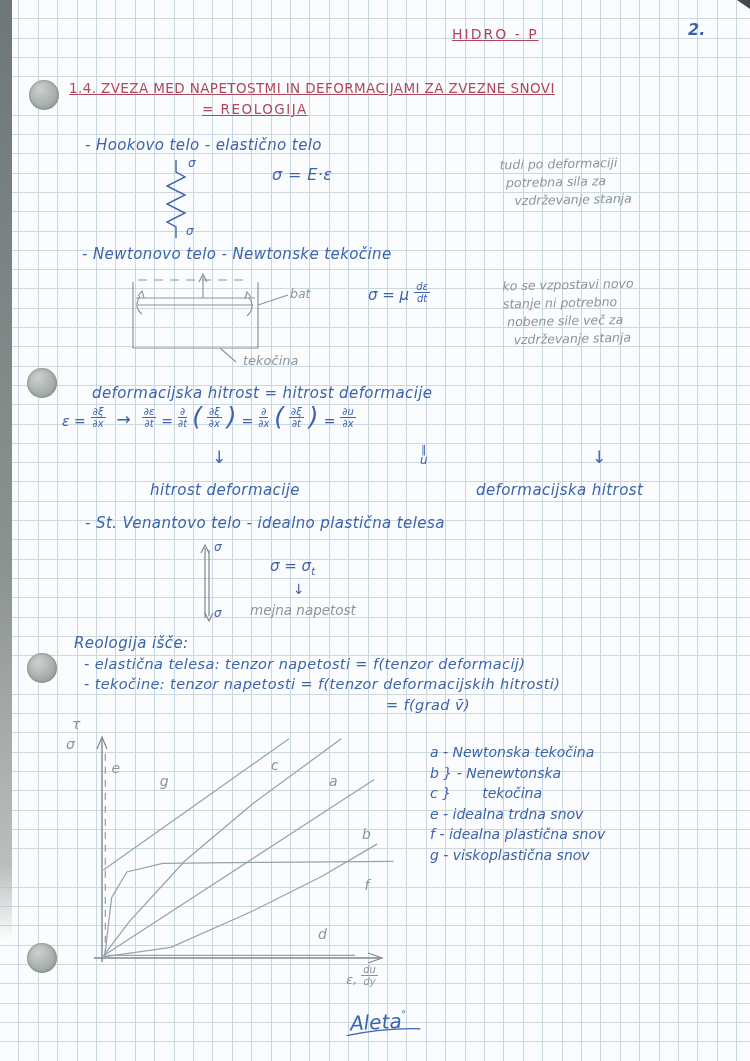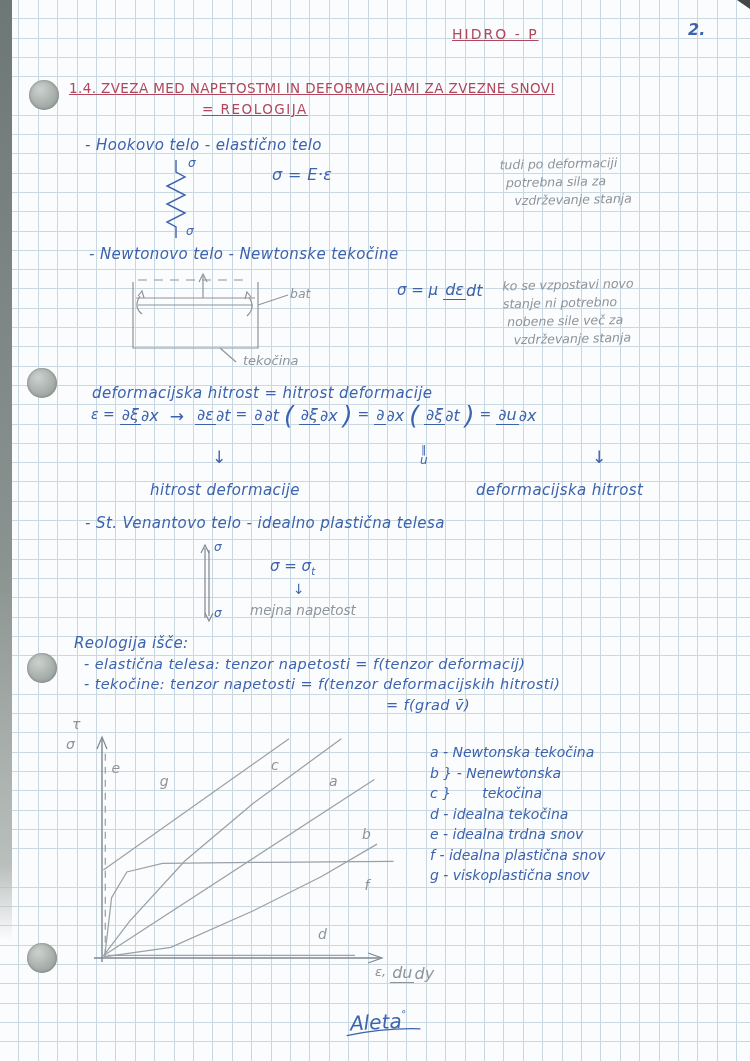--- a/index.html
+++ b/index.html
@@ -16,24 +16,24 @@
     border-top:9px solid #23272a;border-left:13px solid transparent;opacity:.85;}
   .hole{position:absolute;width:30px;height:30px;border-radius:50%;
     background:radial-gradient(circle at 38% 32%, #ccd1ce, #a2aaa6 65%, #8e9793);
     box-shadow:inset 0 0 3px rgba(60,70,66,.55);}
   .abs{position:absolute;white-space:nowrap;}
   .ink{color:#3c63ae;font-style:italic;}
   .red{color:#b1475c;text-decoration:underline;}
   .pencil{color:#8d949b;font-style:italic;}
   .hand{letter-spacing:.4px;}
   .note{font-size:12.5px;line-height:18px;transform:rotate(-1.2deg);}
-  .fr{display:inline-flex;align-items:center;
-      font-size:16px;line-height:1.12;vertical-align:middle;}
+  .fr{display:inline-flex;flex-direction:column;align-items:center;
+      font-size:10px;line-height:1.12;vertical-align:middle;}
   .fr .n{border-bottom:1.3px solid currentColor;padding:0 2px;}
-  .eq-row{display:flex;align-items:flex-start;gap:5px;font-size:14px;padding-left:29px;}
+  .eq-row{display:flex;align-items:flex-end;gap:5px;font-size:14px;}
   .paren{font-size:25px;font-weight:300;line-height:.9;transform:translateY(-1px);}
   .legend-line{font-size:14px;line-height:20.5px;}
   svg{overflow:visible;}
 </style>
 </head>
 <body>
 
 <div class="page">
 
   <div class="edge-strip"></div>
@@ -55,21 +55,21 @@
   </svg>
   <div class="abs ink" style="left:188px;top:156px;font-size:12px;">σ</div>
   <div class="abs ink" style="left:186px;top:224px;font-size:12px;">σ</div>
   <div class="abs ink hand" style="left:258px;top:165px;font-size:16px;margin-left:14px;">σ = E·ε</div>
   <div class="abs pencil note" style="left:500px;top:155px;">
     <div>tudi po deformaciji</div>
     <div style="padding-left:6px;">potrebna sila za</div>
     <div style="padding-left:14px;">vzdrževanje stanja</div>
   </div>
 
-  <div class="abs ink hand" style="left:89px;top:245px;font-size:15px;font-style:italic;">- Newtonovo telo - Newtonske tekočine</div>
+  <div class="abs ink hand" style="left:82px;top:245px;font-size:15px;font-style:italic;">- Newtonovo telo - Newtonske tekočine</div>
   <svg class="abs" style="left:108px;top:268px;" width="240" height="105">
     <g fill="none" stroke="#8d949b" stroke-width="1.2">
       <path d="M25,14 V80 H150 V14"></path>
       <path d="M30,12 H140" stroke-dasharray="9 7"></path>
       <path d="M28,30 H147 M30,37 H145"></path>
       <path d="M95,30 V8"></path>
       <path d="M91,14 L95,6 L99,14"></path>
       <path d="M34,46 q-9,-7 -2,-18"></path>
       <path d="M30,28 l4,-5 l2,7"></path>
       <path d="M139,48 q9,-8 2,-19"></path>
@@ -193,21 +193,20 @@
     <span class="fr">
       <span class="n">du</span>
       <span>dy</span>
     </span>
   </div>
 
   <div class="abs ink" style="left:430px;top:742px;">
     <div class="legend-line">a - Newtonska tekočina</div>
     <div class="legend-line">b } - Nenewtonska</div>
     <div class="legend-line">c }&nbsp;&nbsp;&nbsp;&nbsp;&nbsp;&nbsp; tekočina</div>
-    <div class="legend-line">d - idealna tekočina</div>
     <div class="legend-line">e - idealna trdna snov</div>
     <div class="legend-line">f - idealna plastična snov</div>
     <div class="legend-line">g - viskoplastična snov</div>
   </div>
 
   <div class="abs ink" style="left:350px;top:1010px;font-size:20px;transform:rotate(-3deg);">
     <span>Aleta</span><span style="font-size:10px;vertical-align:top;">°</span>
     <svg width="78" height="10" style="position:absolute;left:-6px;top:17px;">
       <path d="M2,7 Q40,1 76,4" fill="none" stroke="#3c63ae" stroke-width="1.3"></path>
     </svg>

